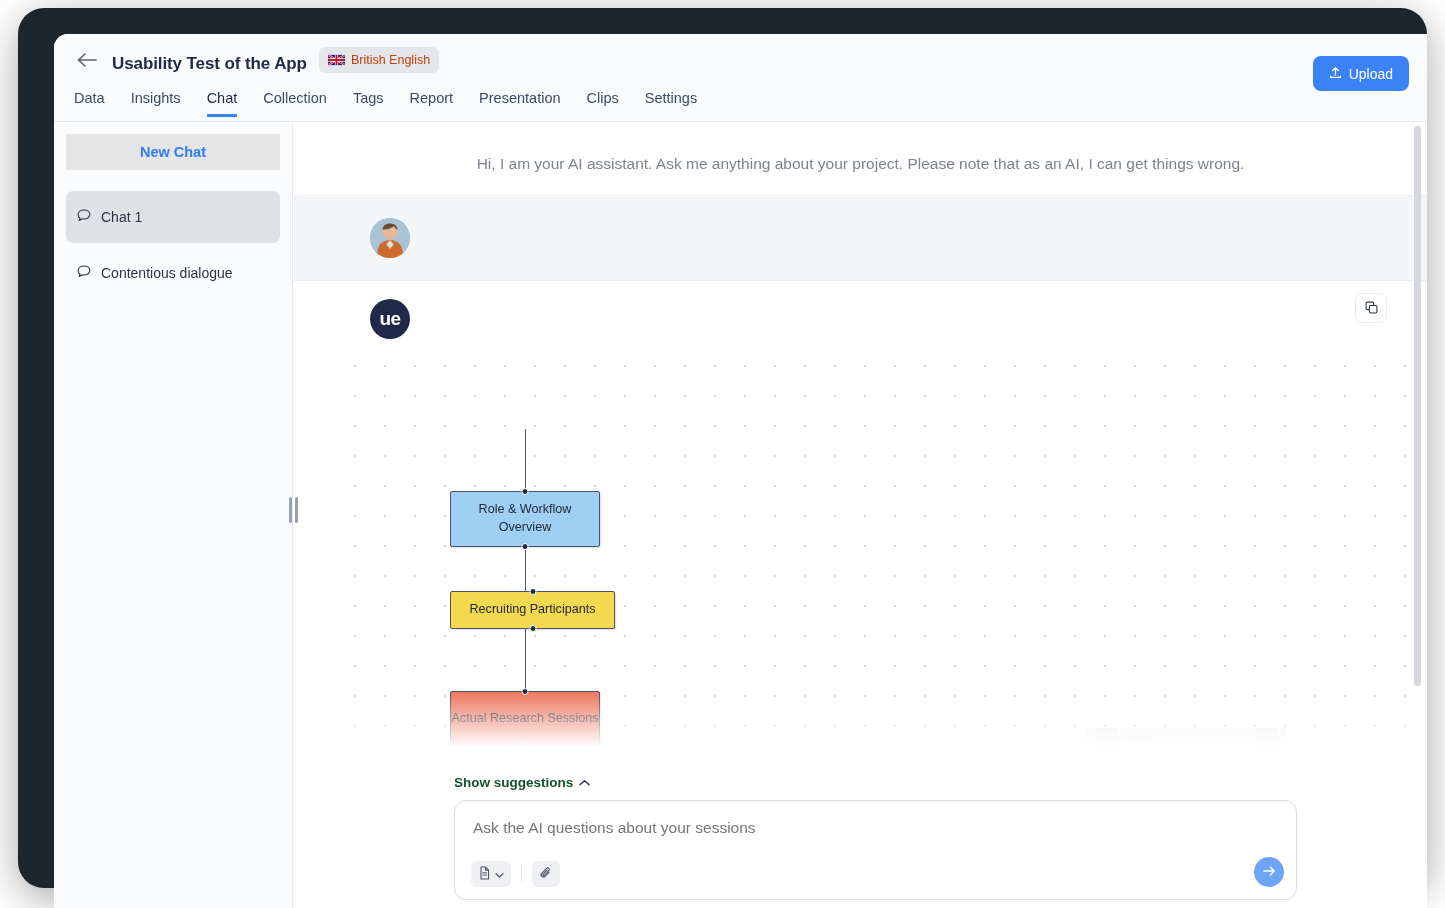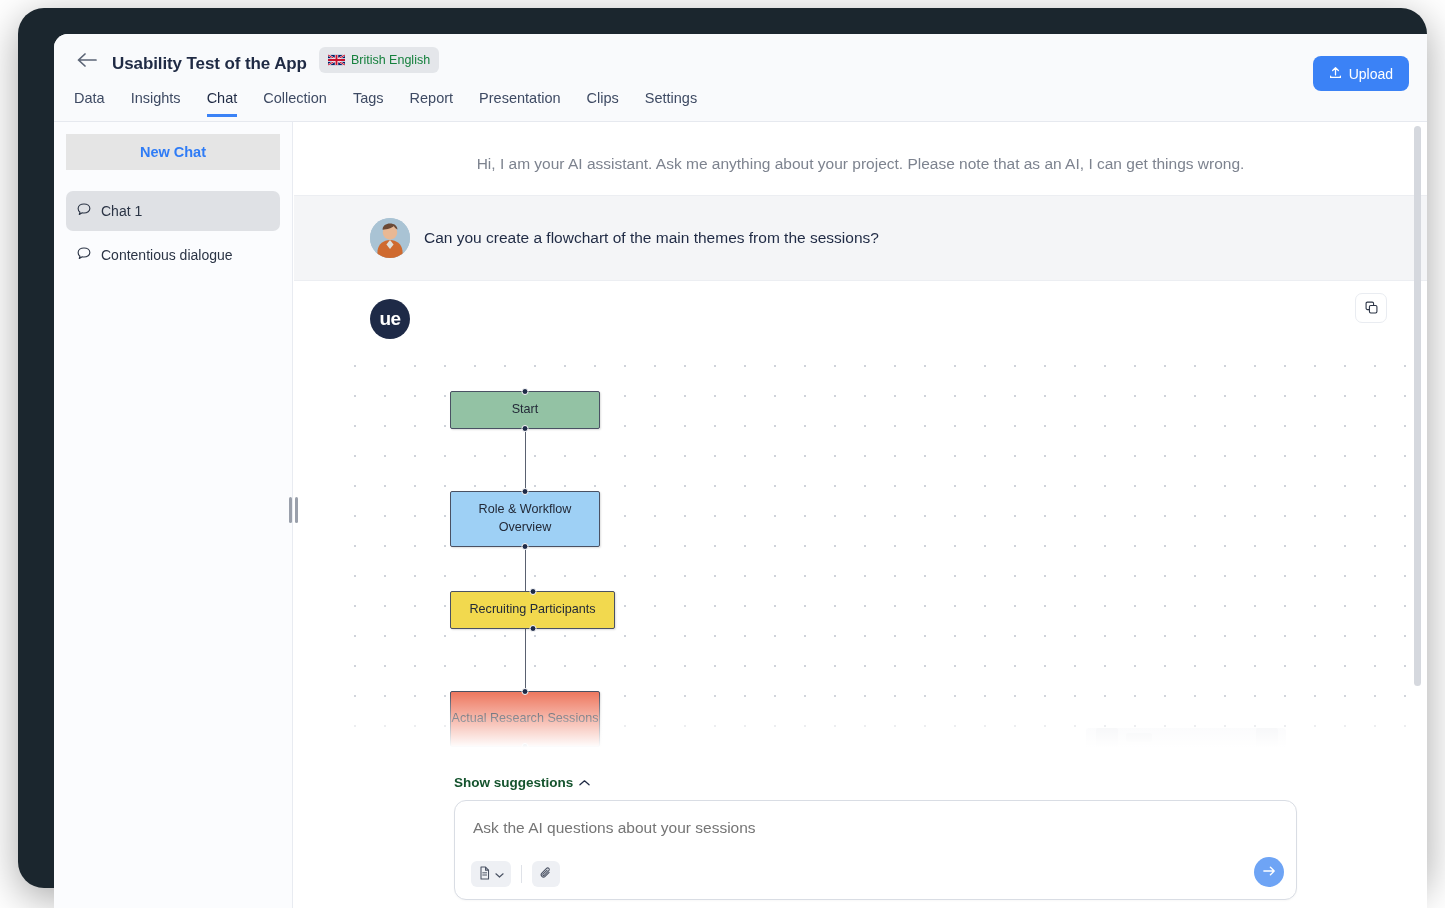--- a/index.html
+++ b/index.html
@@ -43,21 +43,21 @@
     width: 26px; height: 26px; cursor: pointer;
     display: flex; align-items: center; justify-content: center;
   }
   #page-title {
     font-size: 17px; font-weight: bold; color: #1f2a44;
     letter-spacing: -0.1px; white-space: nowrap; margin-top: 8px;
   }
   #lang-badge {
     display: flex; align-items: center; gap: 6px;
     background: #e4e6ea; border-radius: 6px;
-    padding: 6px 9px; font-size: 12.5px; color: #15803d;
+    padding: 6px 9px; font-size: 12.5px; color: #c2410c;
     cursor: pointer; white-space: nowrap;
   }
   .flag {
     width: 17px; height: 12px; display: inline-block;
     position: relative; border-radius: 1px; overflow: hidden;
     flex: none;
   }
 
   #tabs {
     position: absolute; left: 20px; top: 56px;
@@ -90,21 +90,21 @@
   }
   #new-chat {
     width: 100%; height: 36px;
     background: #e5e5e5; color: #2f7cf6;
     border: none; border-radius: 0;
     font-size: 14.5px; font-weight: bold; font-family: inherit;
     cursor: pointer; margin-bottom: 21px;
   }
   .chat-item {
     display: flex; align-items: center; gap: 9px;
-    height: 40px; padding: 0 10px; border-radius: 7px;
+    height: 52px; padding: 0 10px; border-radius: 7px;
     font-size: 14px; color: #2b3445; cursor: pointer;
     margin-bottom: 4px;
   }
   .chat-item.active { background: #dfe1e5; }
 
   
   #splitter {
     position: absolute; left: 232px; top: 463px;
     width: 14px; height: 26px;
     display: flex; gap: 3px; justify-content: center;
@@ -343,44 +343,38 @@
       <div id="user-msg">
         <div id="avatar">
           <svg width="40" height="40" viewBox="0 0 40 40">
             <rect width="40" height="40" fill="#a9c3d4"></rect>
             <circle cx="20" cy="14.5" r="7.2" fill="#e8b894"></circle>
             <path d="M12.6 11.8c0-4 3.4-6.2 7.4-6.2s7.4 2.1 7.4 6c-1.6-.9-3-2.4-3.6-3.6-1.6 2-6.4 3.3-11.2 3.8z" fill="#6b4a36"></path>
             <path d="M20 22c6.5 0 11.5 4.2 12.4 10.2L33 40H7l.6-7.8C8.5 26.2 13.5 22 20 22z" fill="#cf6a2f"></path>
             <path d="M20 22l-3.6 4.6L20 31l3.6-4.4z" fill="#e0dfda"></path>
           </svg>
         </div>
-        <div id="user-text">Can you create a flowchart of the main themes from the sessions?</div>
       </div>
 
       <div id="ai-msg">
         <div id="ai-logo">ue</div>
 
         <div id="copy-btn">
           <svg width="15" height="15" viewBox="0 0 18 18">
             <rect x="2.5" y="2.5" width="9" height="9" rx="1.6" fill="none" stroke="#2b3445" stroke-width="1.3"></rect>
             <rect x="6.5" y="6.5" width="9" height="9" rx="1.6" fill="#fff" stroke="#2b3445" stroke-width="1.3"></rect>
           </svg>
         </div>
 
         <div id="canvas">
           <div class="edge" style="left: 191px; top: 86px; height: 62px;"></div>
           <div class="edge" style="left: 191px; top: 204px; height: 44px;"></div>
           <div class="edge" style="left: 191px; top: 286px; height: 62px;"></div>
           <div class="edge" style="left: 191px; top: 404px; height: 30px;"></div>
 
-          <div class="node" style="left: 116px; top: 48px; width: 150px; height: 38px; background: rgb(147, 194, 164);">
-            <span class="handle top"></span>
-            <span>Start</span>
-            <span class="handle bottom"></span>
-          </div>
 
           <div class="node" style="left: 116px; top: 148px; width: 150px; height: 56px; background: rgb(158, 208, 245);">
             <span class="handle top"></span>
             <span>Role &amp; Workflow Overview</span>
             <span class="handle bottom"></span>
           </div>
 
           <div class="node" style="left: 116px; top: 248px; width: 165px; height: 38px; background: rgb(242, 217, 78);">
             <span class="handle top"></span>
             <span>Recruiting Participants</span>

